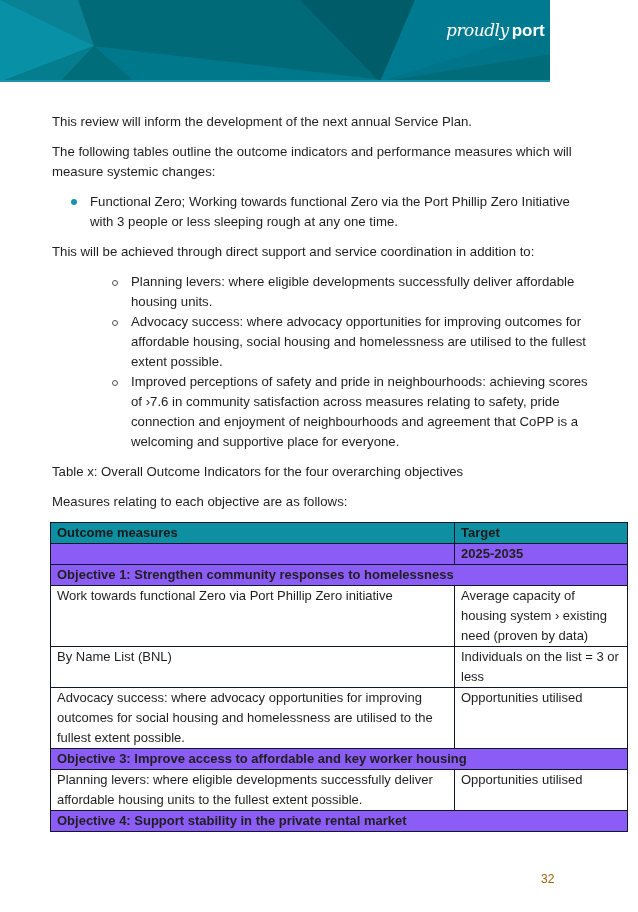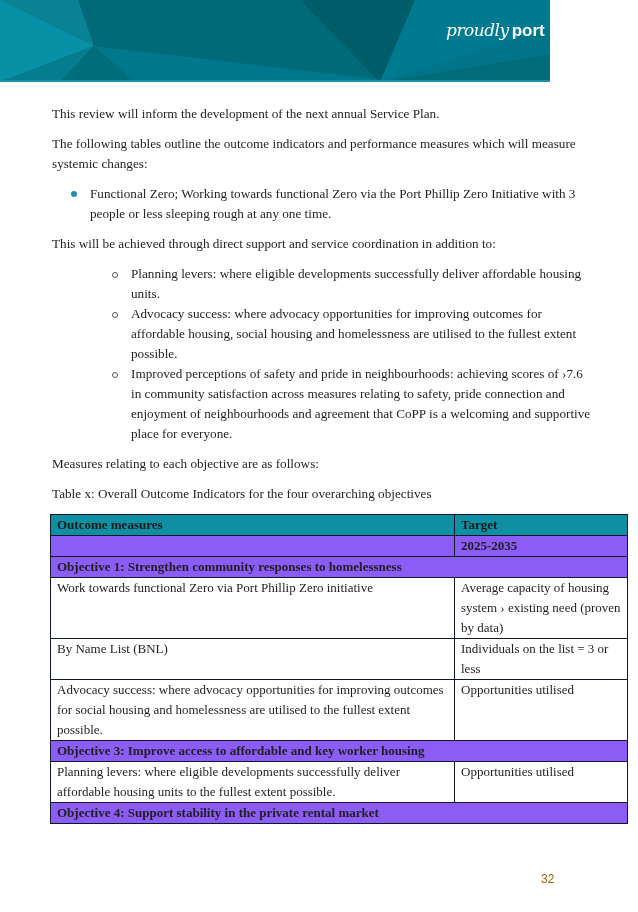--- a/index.html
+++ b/index.html
@@ -7,21 +7,21 @@
     width: 638px; height: 912px; background: #ffffff; position: relative; overflow: hidden;
     font-family: "Liberation Sans", "DejaVu Sans", sans-serif; color: #1f1f1f;
   }
   .banner { position: absolute; left: 0; top: 0; width: 550px; height: 82px; overflow: hidden; }
   .banner svg { position: absolute; left: 0; top: 0; }
   .banner-line { position: absolute; left: 0; top: 80px; width: 638px; height: 2px; background: #1a94a6; }
   .logo { position: absolute; left: 446px; top: 20px; color: #ffffff; white-space: nowrap; }
   .logo .script { font-family: "DejaVu Serif", serif; font-style: italic; font-size: 17px; letter-spacing: -0.5px; }
   .logo .bold { font-family: "Liberation Sans", sans-serif; font-weight: bold; font-size: 17px; margin-left: 3px; }
 
-  .content { position: absolute; left: 52px; top: 104px; width: 540px; font-size: 13.2px; line-height: 20px; font-family: Liberation Serif, serif; }
+  .content { position: absolute; left: 52px; top: 112px; width: 540px; font-size: 13.2px; line-height: 20px; }
   .p { margin: 0 0 10px 0; }
   .bullets { margin: 9px 0 10px 0; padding: 0; list-style: none; }
   .bullets li { position: relative; padding-left: 38px; }
   .bullets li .dot { position: absolute; left: 19px; top: 7px; width: 6px; height: 6px; border-radius: 50%; background: #1795a8; }
   .subbullets { margin: 0 0 10px 0; padding: 0; list-style: none; }
   .subbullets li { position: relative; padding-left: 79px; }
   .subbullets li .ring { position: absolute; left: 60px; top: 8px; width: 4px; height: 4px; border-radius: 50%; border: 1px solid #555; }
 
   table.outcomes { border-collapse: collapse; width: 578px; margin-left: -2px; font-size: 13px; line-height: 20px; }
   table.outcomes td { border: 1px solid #0f172a; padding: 0 6px; vertical-align: top; }
@@ -58,22 +58,22 @@
   <p class="p">The following tables outline the outcome indicators and performance measures which will measure systemic changes:</p>
   <ul class="bullets">
     <li><span class="dot"></span><span>Functional Zero; Working towards functional Zero via the Port Phillip Zero Initiative with 3 people or less sleeping rough at any one time.</span></li>
   </ul>
   <p class="p">This will be achieved through direct support and service coordination in addition to:</p>
   <ul class="subbullets">
     <li><span class="ring"></span><span>Planning levers: where eligible developments successfully deliver affordable housing units.</span></li>
     <li><span class="ring"></span><span>Advocacy success: where advocacy opportunities for improving outcomes for affordable housing, social housing and homelessness are utilised to the fullest extent possible.</span></li>
     <li><span class="ring"></span><span>Improved perceptions of safety and pride in neighbourhoods: achieving scores of ›7.6 in community satisfaction across measures relating to safety, pride connection and enjoyment of neighbourhoods and agreement that CoPP is a welcoming and supportive place for everyone.</span></li>
   </ul>
+  <p class="p">Table x: Overall Outcome Indicators for the four overarching objectives</p>
   <p class="p">Measures relating to each objective are as follows:</p>
-  <p class="p">Table x: Overall Outcome Indicators for the four overarching objectives</p>
 
   <table class="outcomes">
     <tbody>
         <tr class="hdr">
       <td class="c1">Outcome  measures</td>
       <td>Target</td>
     </tr>
     <tr class="grey">
       <td class="c1"></td>
       <td>2025-2035</td>

